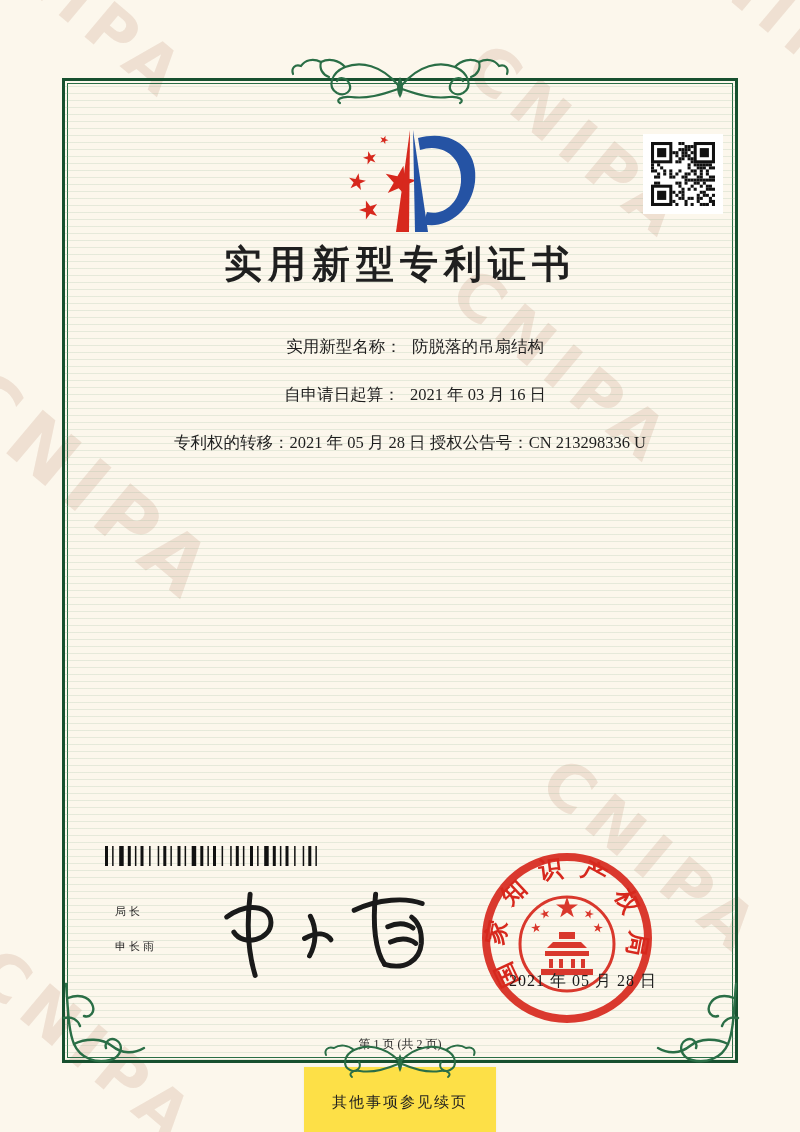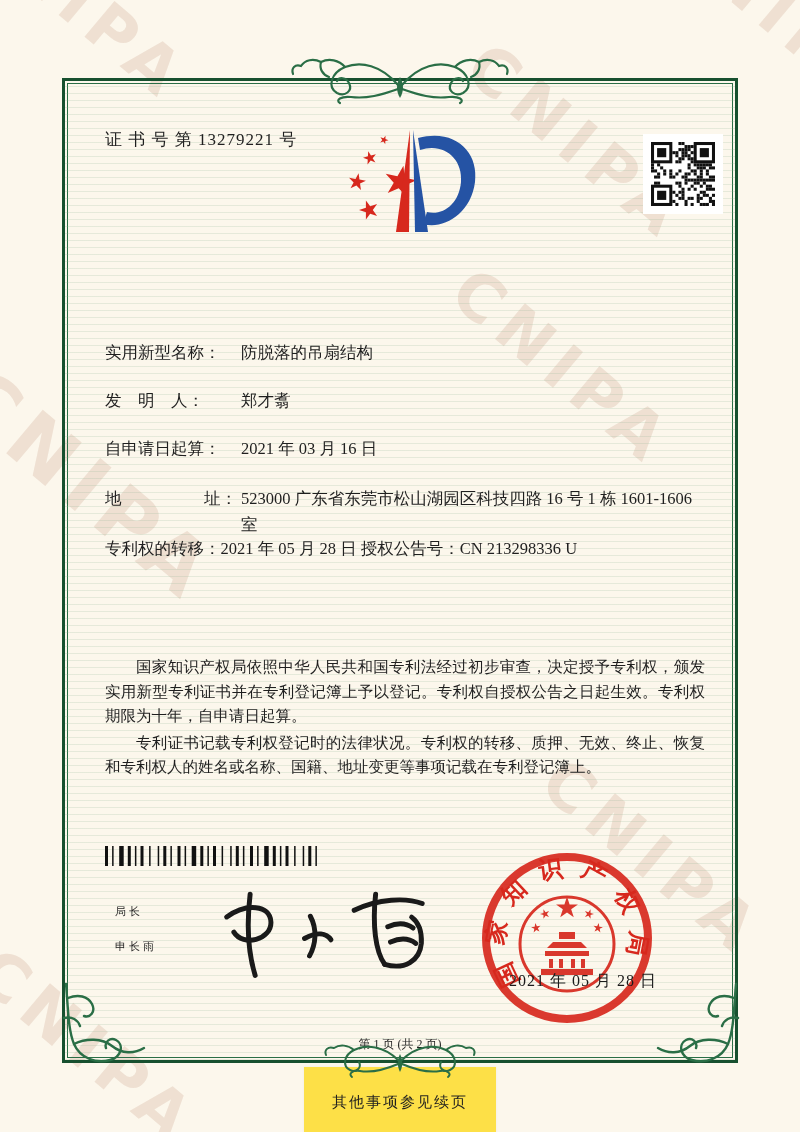--- a/index.html
+++ b/index.html
@@ -17,21 +17,21 @@
   .frame::after{content:"";position:absolute;inset:0;
       background:repeating-linear-gradient(0deg, rgba(140,178,146,.20) 0 1px, transparent 1px 7px);
       pointer-events:none;}
   .content{position:absolute;left:62px;top:78px;width:676px;height:985px;z-index:3;}
   .certno{position:absolute;left:43px;top:50px;font-size:17px;letter-spacing:1px;}
   .logo{position:absolute;left:276px;top:48px;width:152px;height:114px;}
   .qr{position:absolute;left:581px;top:56px;width:80px;height:80px;background:#fff;
       display:flex;align-items:center;justify-content:center;}
   .title{position:absolute;left:0;top:161px;width:100%;text-align:center;
          font-size:38px;font-weight:bold;letter-spacing:6px;}
-  .fields{position:absolute;left:43px;top:264px;width:610px;font-size:16.5px;}
+  .fields{position:absolute;left:43px;top:258px;width:610px;font-size:16.5px;text-align:center;}
   .field-row{height:26px;margin-bottom:22px;white-space:nowrap;}
   .field-row.addr{height:auto;min-height:52px;margin-bottom:0;white-space:normal;line-height:26px;}
   .field-label{display:inline-block;width:136px;vertical-align:top;}
   .field-value{display:inline-block;vertical-align:top;}
   .addr .field-value{width:460px;word-break:break-all;}
   .grant-row{white-space:nowrap;height:26px;}
   .grant-pair{display:inline-block;}
   .grant-pair.right{}
   .paragraphs{position:absolute;left:43px;top:577px;width:600px;font-size:15.5px;
               line-height:24.5px;text-align:justify;}
@@ -108,21 +108,20 @@
     <g transform="translate(92,0) scale(-1,1)" stroke="#2a6e46" stroke-width="2.4" fill="none" stroke-linecap="round">
       <path d="M8,2 C10,24 10,48 16,62 C22,76 38,82 52,78 C64,75 66,62 58,58 C52,55 46,60 48,66"></path>
       <path d="M10,16 C20,12 30,14 34,22 C38,30 32,36 26,34"></path>
       <path d="M16,62 C28,56 44,56 54,64 C64,72 76,72 86,66"></path>
       <path d="M6,36 C14,34 20,38 22,44"></path>
     </g>
   </svg>
 
   <div class="content">
 
-    <div class="certno">证 书 号 第 13279221 号</div>
 
     <svg class="logo" viewBox="0 0 152 114">
       <defs>
         <polygon id="st" points="0,-10 2.25,-3.09 9.51,-3.09 3.63,1.18 5.88,8.09 0,3.82 -5.88,8.09 -3.63,1.18 -9.51,-3.09 -2.25,-3.09"></polygon>
       </defs>
       <g fill="#d7281d">
         <use href="#st" transform="translate(46,14) scale(0.45) rotate(20)"></use>
         <use href="#st" transform="translate(32,32) scale(0.7) rotate(-15)"></use>
         <use href="#st" transform="translate(19,56) scale(0.9) rotate(10)"></use>
         <use href="#st" transform="translate(31,84) scale(1.0) rotate(-18)"></use>
@@ -273,44 +272,35 @@
             <rect x="42" y="0" width="21" height="21"></rect>
             <rect x="45" y="3" width="15" height="15" fill="#fff"></rect>
             <rect x="48" y="6" width="9" height="9"></rect>
             <rect x="0" y="42" width="21" height="21"></rect>
             <rect x="3" y="45" width="15" height="15" fill="#fff"></rect>
             <rect x="6" y="48" width="9" height="9"></rect>
           </g>
         </svg>
     </div>
 
+    <div class="title">实用新型专利证书</div>
 
     <div class="fields">
       <div class="field-row">
         <span class="field-label">实用新型名称：</span><span class="field-value">防脱落的吊扇结构</span>
       </div>
       <div class="field-row">
-        <span class="field-label">发　明　人：</span><span class="field-value">郑才翥</span>
-      </div>
-      <div class="field-row">
         <span class="field-label">自申请日起算：</span><span class="field-value">2021 年 03 月 16 日</span>
-      </div>
-      <div class="field-row addr">
-        <span class="field-label">地　　　　　址：</span><span class="field-value">523000 广东省东莞市松山湖园区科技四路 16 号 1 栋 1601-1606 室</span>
       </div>
       <div class="grant-row">
         <span class="grant-pair"><span>专利权的转移：</span><span>2021 年 05 月 28 日</span></span>
         <span class="grant-pair right"><span>授权公告号：</span><span>CN 213298336 U</span></span>
       </div>
     </div>
 
-    <div class="paragraphs">
-      <p>国家知识产权局依照中华人民共和国专利法经过初步审查，决定授予专利权，颁发实用新型专利证书并在专利登记簿上予以登记。专利权自授权公告之日起生效。专利权期限为十年，自申请日起算。</p>
-      <p>专利证书记载专利权登记时的法律状况。专利权的转移、质押、无效、终止、恢复和专利权人的姓名或名称、国籍、地址变更等事项记载在专利登记簿上。</p>
-    </div>
 
     <div class="barcode">
       <svg width="216" height="20" viewBox="0 0 216 20" fill="#111">
           <g id="barcode-bars">
             <rect x="0.0" y="0" width="3.0" height="20"></rect>
             <rect x="7.1" y="0" width="1.5" height="20"></rect>
             <rect x="14.2" y="0" width="4.5" height="20"></rect>
             <rect x="22.8" y="0" width="3.0" height="20"></rect>
             <rect x="29.9" y="0" width="1.5" height="20"></rect>
             <rect x="35.5" y="0" width="3.0" height="20"></rect>

